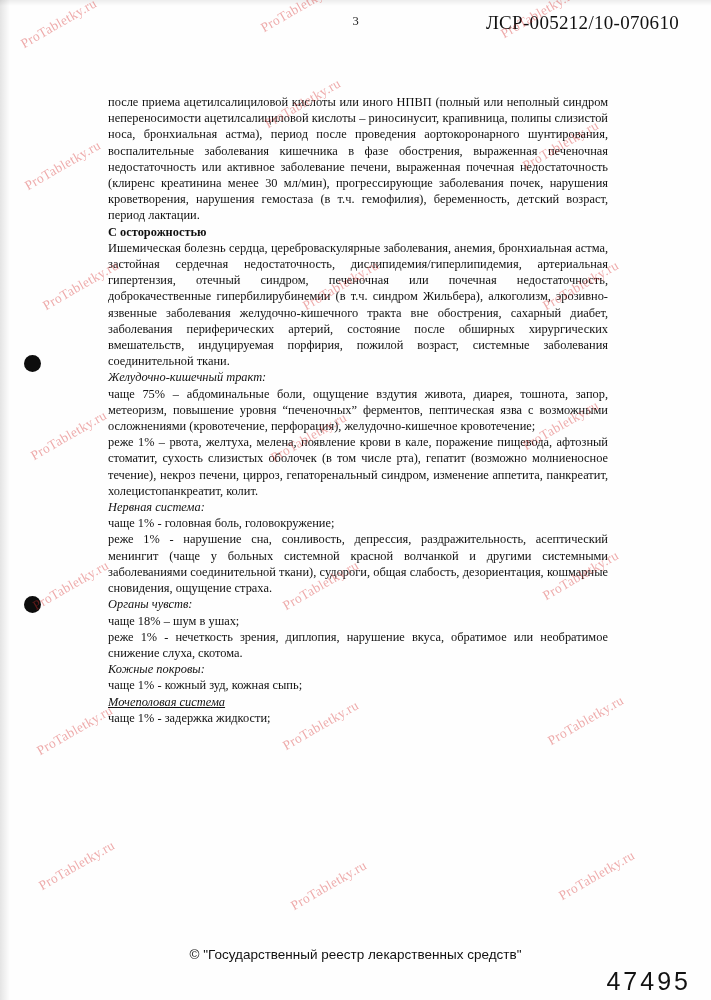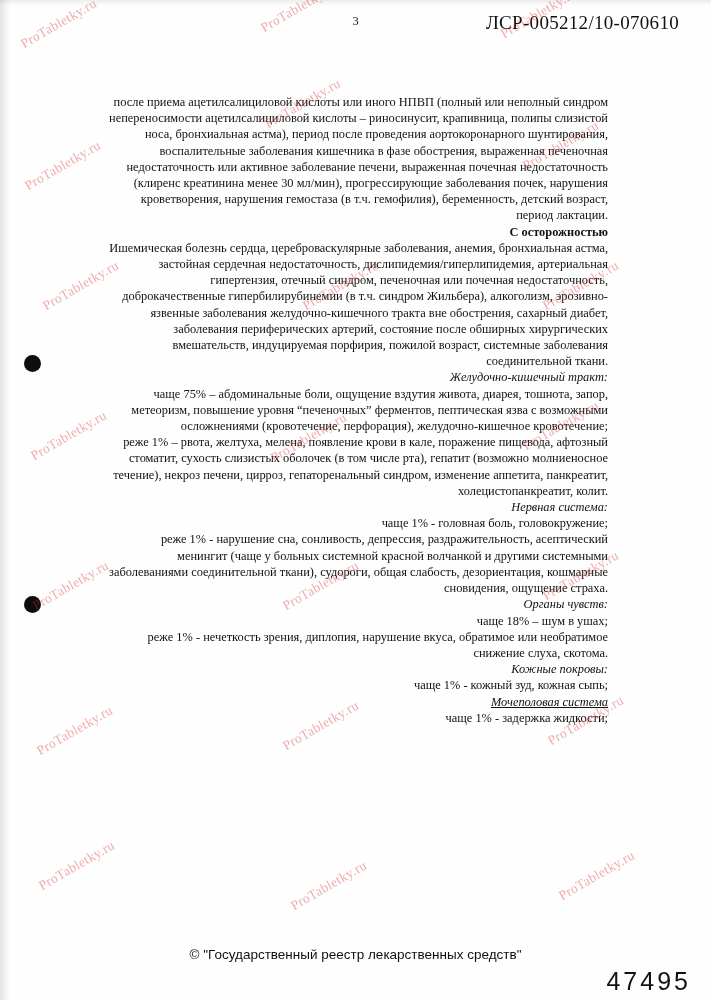--- a/index.html
+++ b/index.html
@@ -68,21 +68,20 @@
     top: 94px;
     width: 500px;
     font-size: 12.4px;
     line-height: 16.2px;
     text-align: justify;
     text-justify: inter-word;
   }
   .content p {
     margin: 0;
     text-indent: 0;
-    text-align: right;
   }
   .para {
     margin: 0 0 1px 0;
   }
   .indent {
     text-indent: 34px;
   }
   .sec-head {
     font-weight: bold;
     margin: 9px 0 1px 3px;

